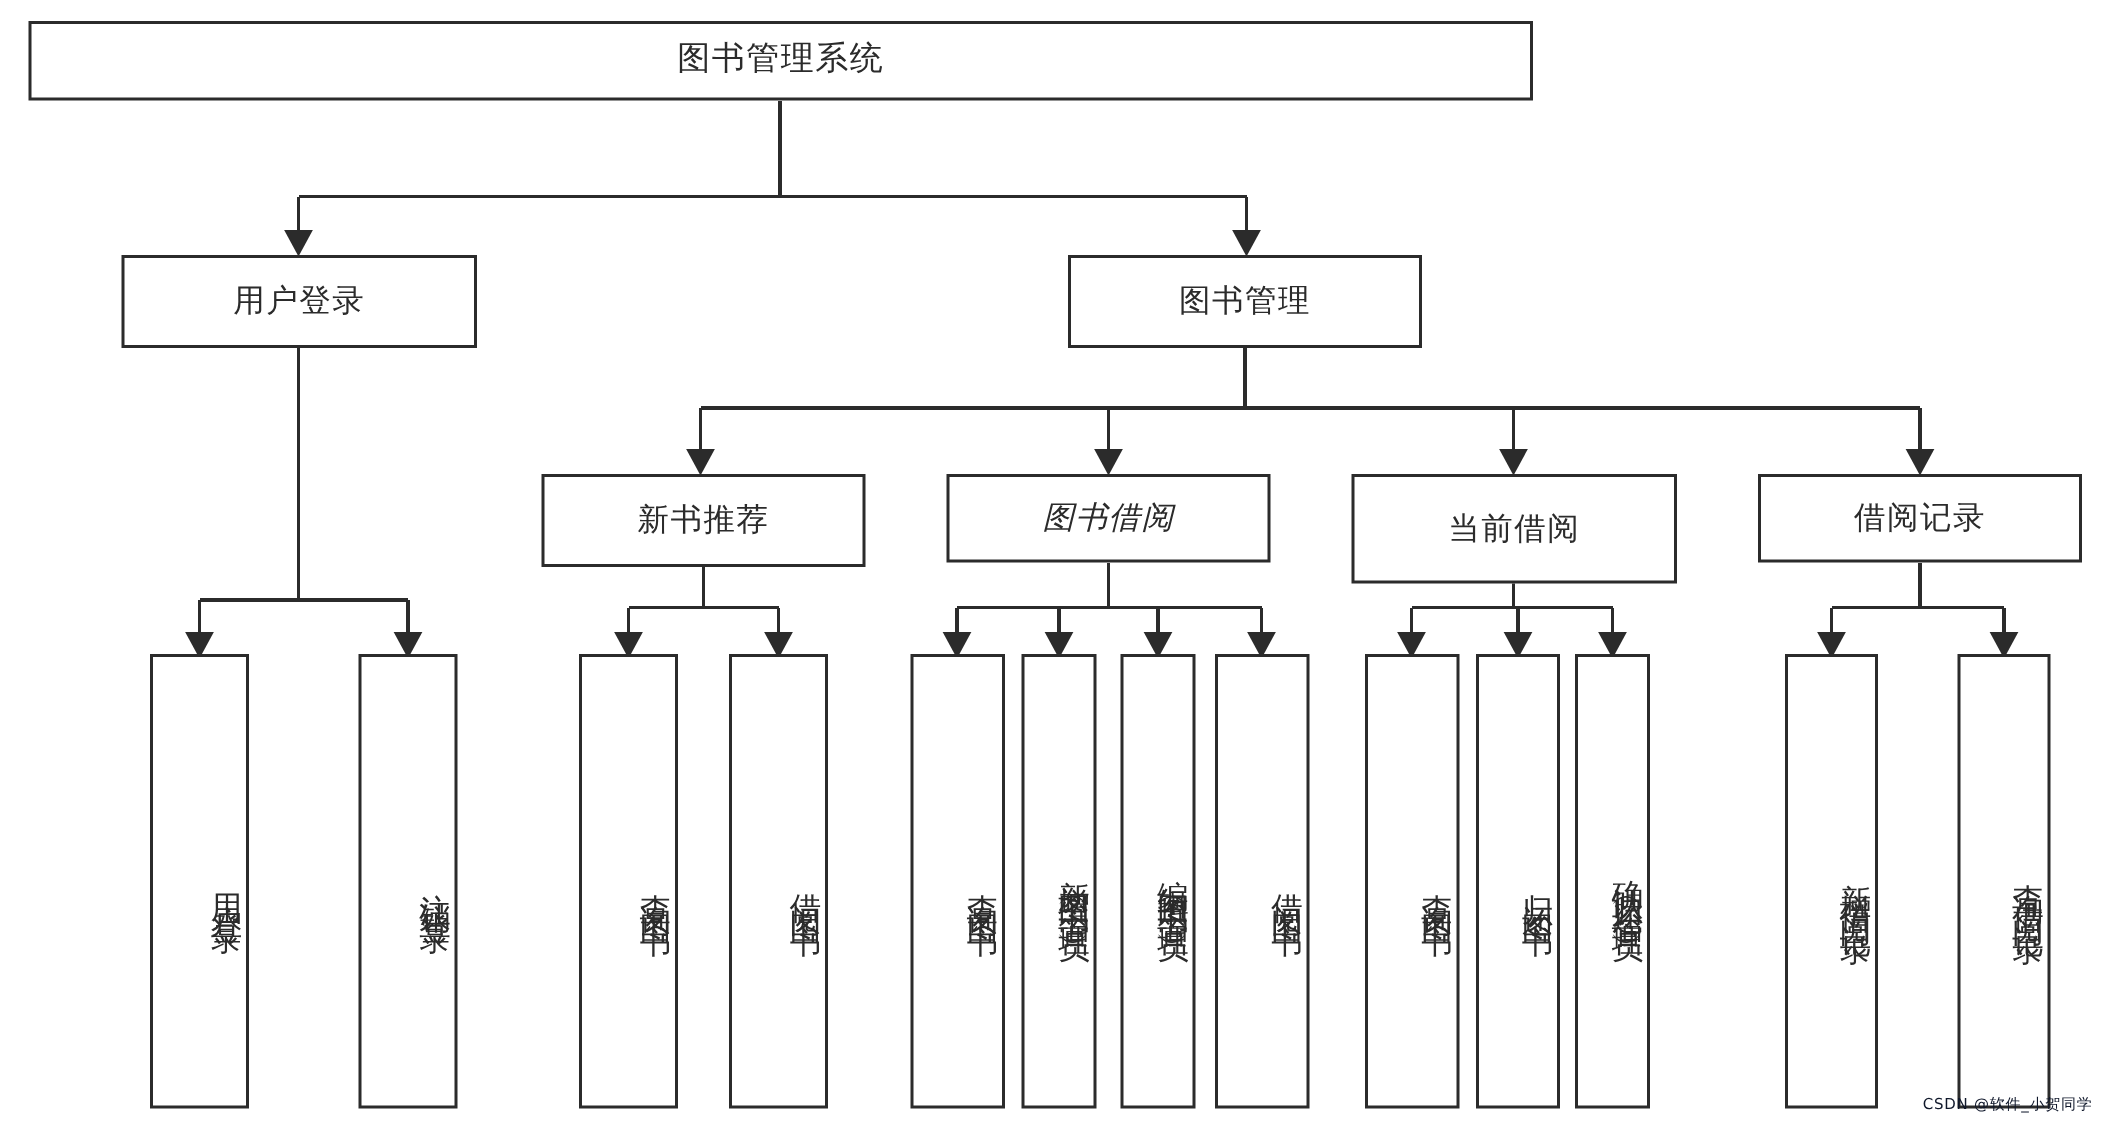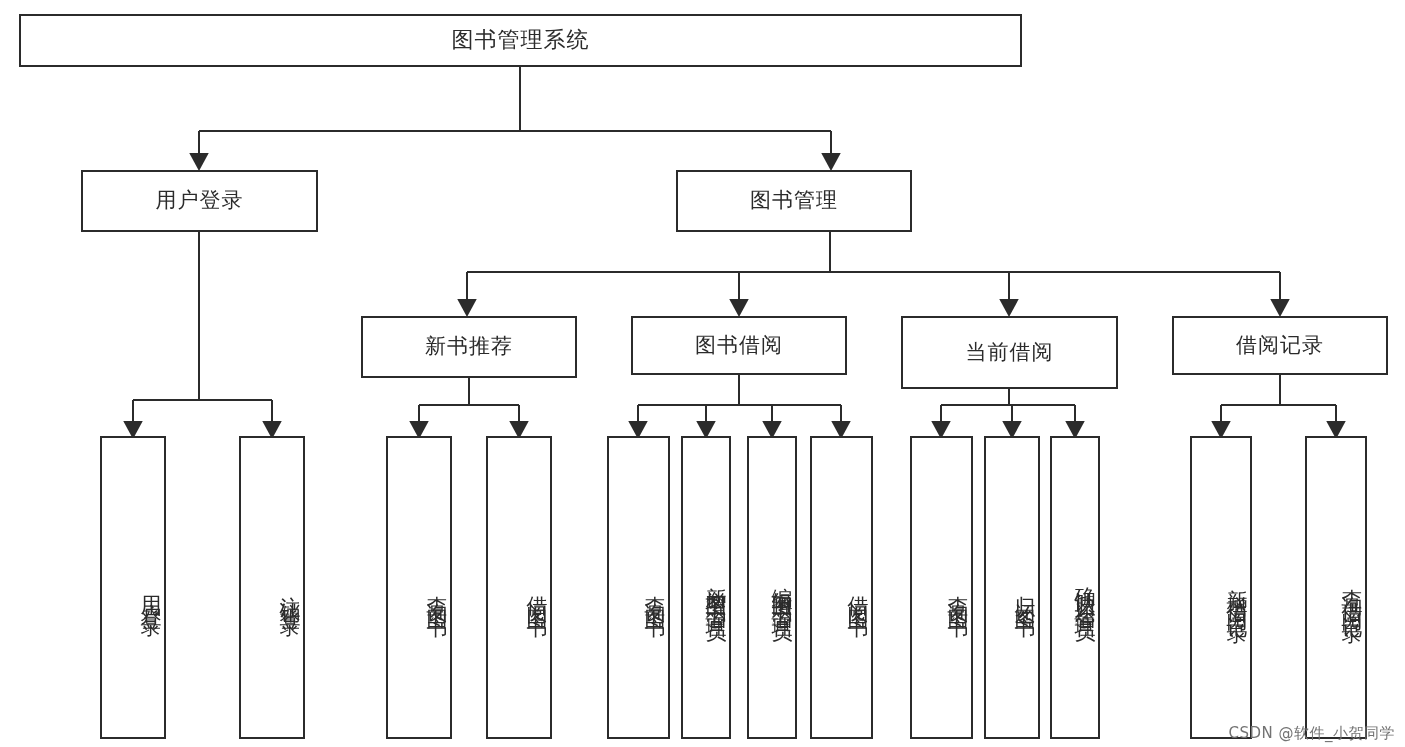--- a/index.html
+++ b/index.html
@@ -9,22 +9,22 @@
   svg#wires{position:absolute;left:0;top:0;width:1405px;height:747px;}
   .node{position:absolute;box-sizing:border-box;background:#ffffff;
         border:2.5px solid #2b2b2b;display:flex;align-items:center;
         justify-content:center;color:#2b2b2b;}
   .node.h{font-size:21px;letter-spacing:1px;line-height:1.1;}
   .node.v{writing-mode:vertical-rl;text-orientation:upright;
           font-size:21px;letter-spacing:7px;line-height:1.25;
           padding-top:10px;align-items:flex-start;justify-content:center;}
   .node.vnarrow{letter-spacing:5px;}
   #title-node{font-size:22px;}
-  .watermark{position:absolute;right:10px;bottom:4px;font-size:15px;
-             color:#737373;letter-spacing:0.5px;white-space:nowrap;}
+  .watermark{position:absolute;right:10px;bottom:4px;font-size:10px;
+             color:#0f172a;letter-spacing:0.5px;white-space:nowrap;}
 </style>
 </head>
 <body>
 
 <div id="stage">
 
   <svg id="wires" viewBox="0 0 1405 747" xmlns="http://www.w3.org/2000/svg">
     <defs>
       <marker id="arr" markerWidth="9" markerHeight="9" refX="1.2" refY="4.5" orient="auto" markerUnits="strokeWidth">
         <path d="M0,0.6 L7.2,4.5 L0,8.4 z" fill="#2b2b2b"></path>
@@ -85,25 +85,25 @@
         <path d="M1221,405 L1221,424" marker-end="url(#arr)"></path>
         <path d="M1336,405 L1336,424" marker-end="url(#arr)"></path>
       </g>
     </g>
   </svg>
 
   <div class="node h" id="title-node" style="left: 19px; top: 14px; width: 1003px; height: 53px;">图书管理系统</div>
 
   <div id="level2-layer">
       <div class="node h" style="left: 81px; top: 170px; width: 237px; height: 62px;">用户登录</div>
-      <div class="node h" style="left: 676px; top: 170px; width: 236px; height: 62px;">图书管理</div>
+      <div class="node h" style="left: 712px; top: 170px; width: 236px; height: 62px;">图书管理</div>
     </div>
   <div id="level3-layer">
       <div class="node h" style="left: 361px; top: 316px; width: 216px; height: 62px;">新书推荐</div>
-      <div class="node h" style="left: 631px; top: 316px; width: 216px; height: 59px;">图书借阅</div>
+      <div class="node h" style="left: 631px; top: 316px; width: 216px; height: 59px; font-style: italic;">图书借阅</div>
       <div class="node h" style="left: 901px; top: 316px; width: 217px; height: 73px;">当前借阅</div>
       <div class="node h" style="left: 1172px; top: 316px; width: 216px; height: 59px;">借阅记录</div>
     </div>
   <div id="leaf-layer">
       <div class="node v" style="left: 100px; top: 436px; width: 66px; height: 303px;">用户登录</div>
       <div class="node v" style="left: 239px; top: 436px; width: 66px; height: 303px;">注销登录</div>
       <div class="node v" style="left: 386px; top: 436px; width: 66px; height: 303px;">查询图书</div>
       <div class="node v" style="left: 486px; top: 436px; width: 66px; height: 303px;">借阅图书</div>
       <div class="node v" style="left: 607px; top: 436px; width: 63px; height: 303px;">查询图书</div>
       <div class="node v vnarrow" style="left: 681px; top: 436px; width: 50px; height: 303px;">新增图书（管理员）</div>

